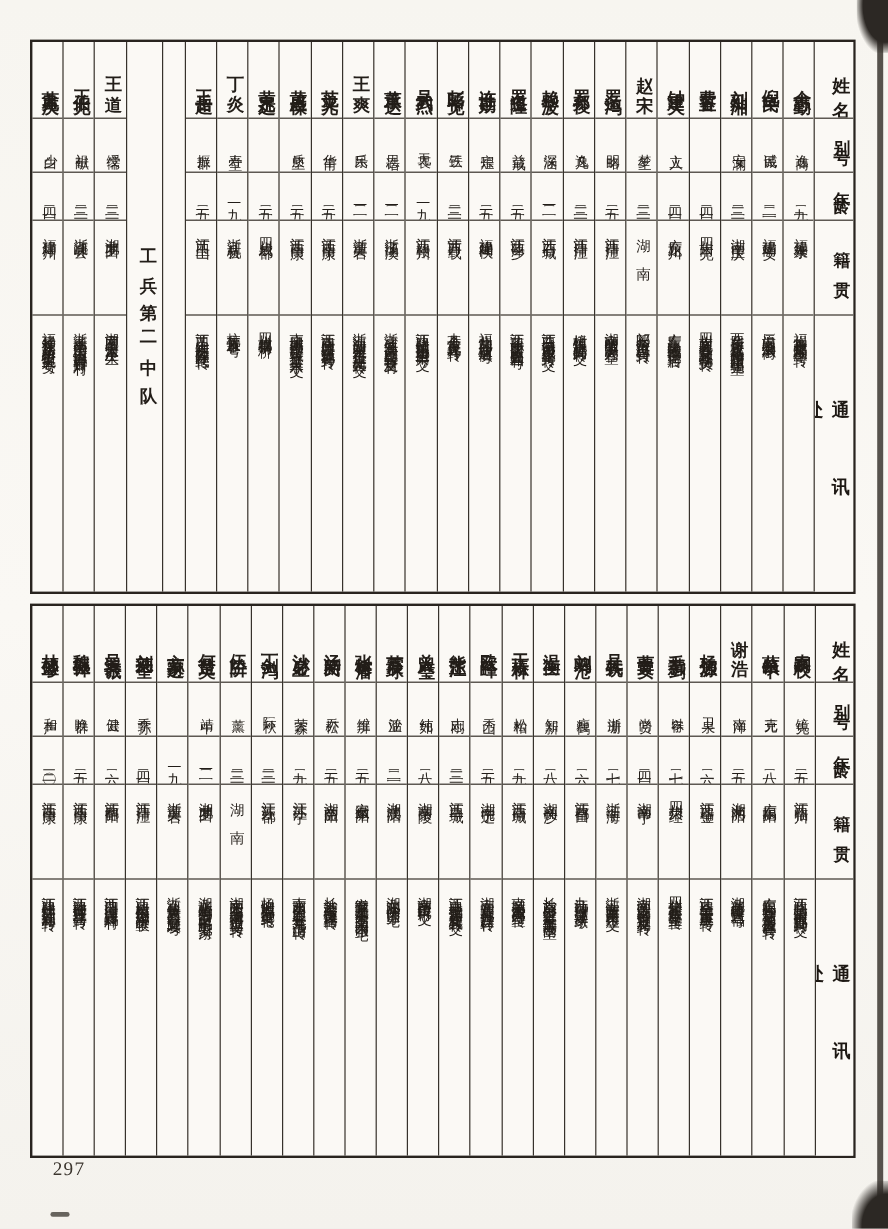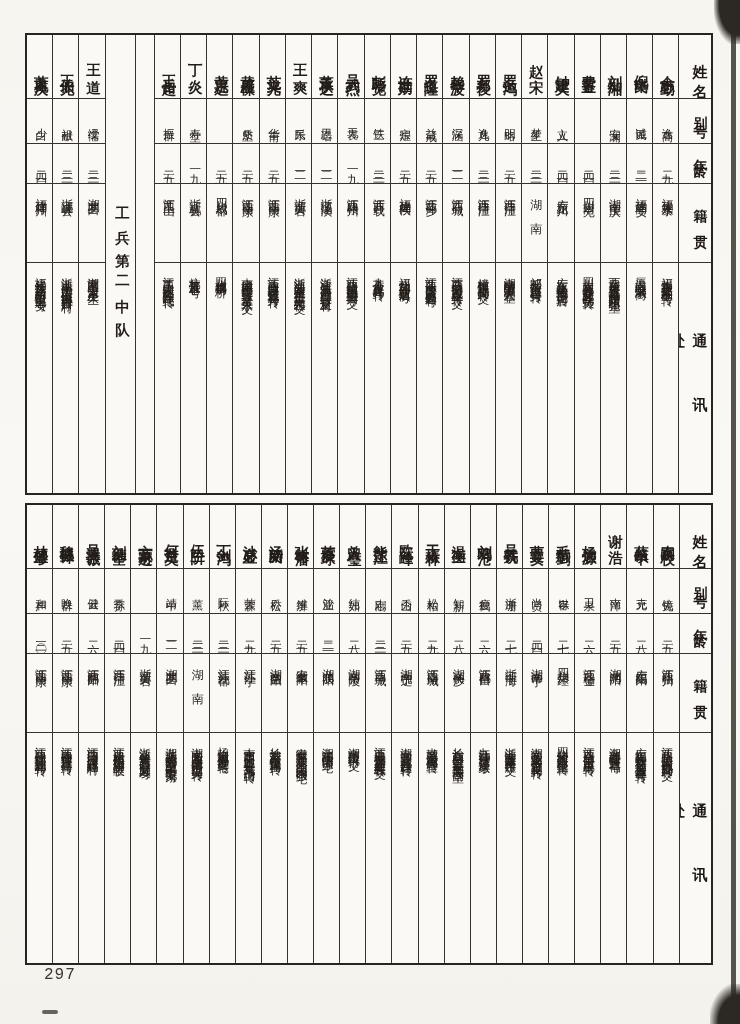--- a/index.html
+++ b/index.html
@@ -61,21 +61,21 @@
   .cell-full{
     writing-mode:vertical-rl;text-orientation:upright;
     height:100%;width:100%;box-sizing:border-box;overflow:hidden;
     text-align:center;color:#221d18;
   }
   .divider-col .cell-full{font-size:14.5px;font-weight:700;letter-spacing:23px;line-height:24px;}
 
   .page-number{
     position:absolute;left:44px;top:966px;
     font-size:16px;color:#3c362f;letter-spacing:1px;
-    font-family:Liberation Mono, monospace;
+    font-family:Liberation Serif, serif;
   }
 </style>
 </head>
 <body>
 
 <div class="page">
   <div id="top-table" class="vtable">
       <div class="vcol hdr-col">
         <div class="cell c-name">姓名</div>
         <div class="cell c-alias">别号</div>

